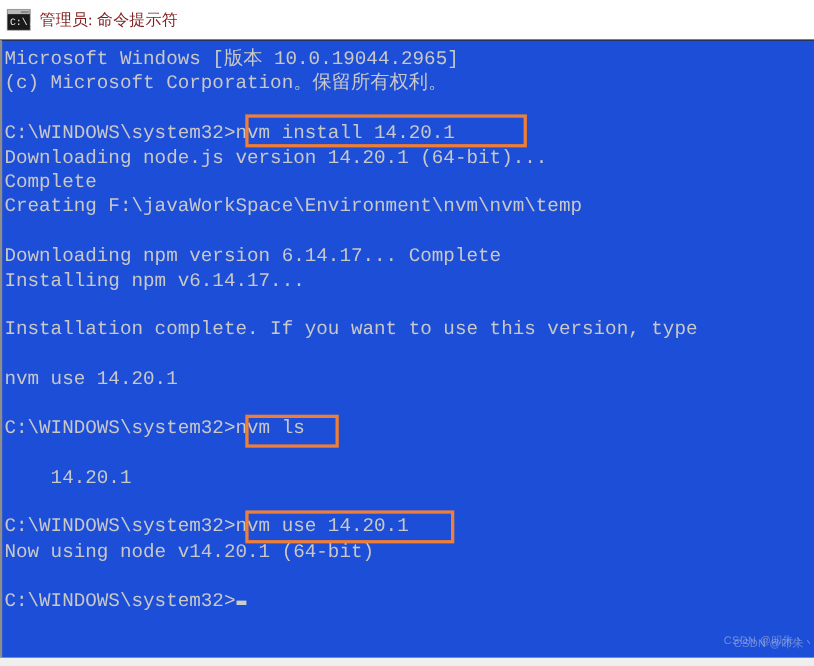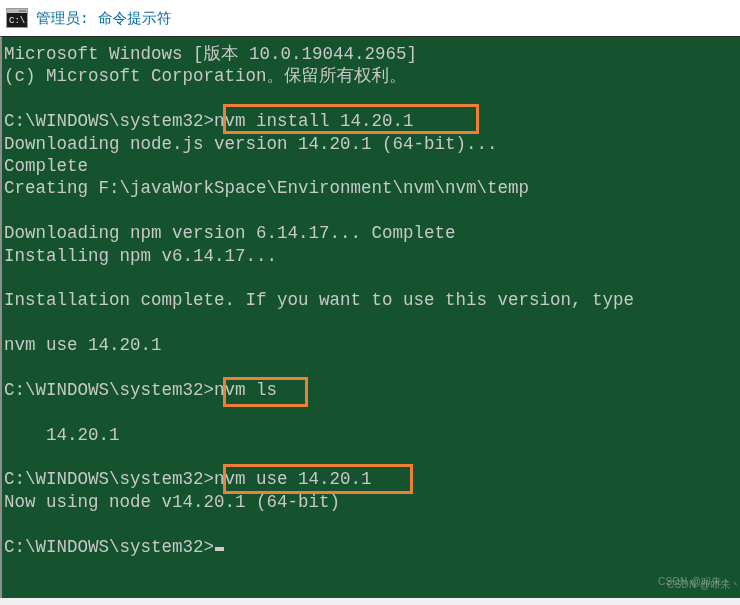--- a/index.html
+++ b/index.html
@@ -34,35 +34,35 @@
     box-sizing: border-box;
   }
   .cmd-icon {
     width: 22px;
     height: 20px;
     flex: 0 0 auto;
     margin-right: 8px;
     position: relative;
   }
   .title-text {
-    font-family: Liberation Mono, monospace;
+    font-family: Liberation Serif, serif;
     font-size: 14.5px;
-    color: #0369a1;
+    color: #7f1d1d;
     letter-spacing: 0.2px;
     white-space: nowrap;
   }
 
   
   .terminal {
     position: absolute;
     left: 0;
     top: 36px;
     width: 740px;
     height: 562px;
-    background: #14532d;
+    background: #1d4ed8;
     box-sizing: border-box;
     border-left: 2px solid #8d8d8d;
     border-top: 1px solid #2a2a2a;
     overflow: hidden;
   }
 
   .console {
     position: absolute;
     left: 0;
     top: 0;

